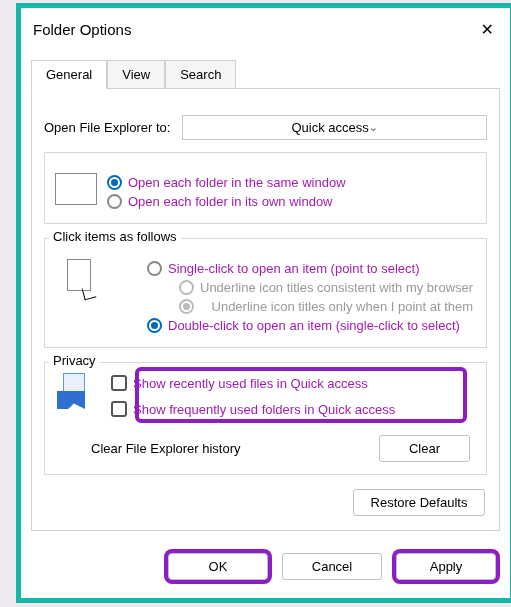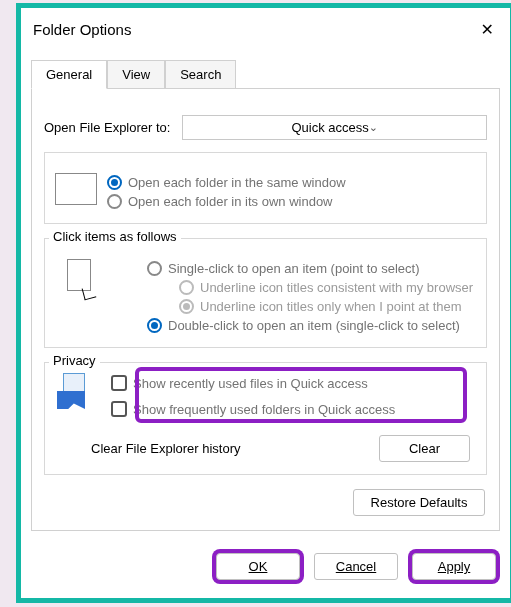--- a/index.html
+++ b/index.html
@@ -38,23 +38,23 @@
 .doc-ico .page { position:absolute; width:24px; height:32px; border:1px solid #888; background:#fff; }
 .doc-ico .page.p1 { top:0; left:6px; }
 .doc-ico .cursor-ic { position:absolute; bottom:0; right:0; width:12px;height:12px;
   border-left:1px solid #000; border-bottom:1px solid #000; transform:rotate(-15deg); }
 .privacy-ico {
   width:36px; height:36px; position:relative;
   margin: 6px 8px 4px 2px; flex:none;
 }
 .privacy-ico .sheet { position:absolute; top:0; left:6px; width:22px; height:26px; border:1px solid #5b9bd5; background:#e8f0fa; }
 .privacy-ico .flag { position:absolute; bottom:0; left:0; width:28px;height:18px; background:#2f6fd0; clip-path: polygon(0 0,100% 0,100% 100%,60% 70%,40% 100%,0 100%); }
-.opt-line { display:flex; align-items:center; gap:6px; font-size:13px; color:#737373; margin:2px 0; cursor:pointer; }
+.opt-line { display:flex; align-items:center; gap:6px; font-size:13px; color:#a21caf; margin:2px 0; cursor:pointer; }
 .opt-line.disabled { color:#9a9a9a; cursor:default; }
-.opt-line.indent { margin-left: 32px; }
+.opt-line.indent { margin-left: 32px; justify-content: space-between; }
 .radio, .radio-off, .radio-dis {
   width:15px;height:15px;border-radius:50%;border:2px solid #0067c0;flex:none;display:flex;align-items:center;justify-content:center;
 }
 .radio .dot { width:7px;height:7px;border-radius:50%;background:#0067c0; }
 .radio-off { border-color:#888; }
 .radio-dis { border-color:#bbb; }
 .radio-dis.sel .dot { width:7px;height:7px;border-radius:50%;background:#bbb; }
 .cb {
   width:16px;height:16px;border:2px solid #555;border-radius:3px;flex:none;background:#fff;
 }
@@ -65,21 +65,21 @@
 .hl-privacy { left:80px; top:0; width:332px; height:56px; }
 .btn {
   border:1px solid #c0c0c0; background:#fff; font-size:13px; padding:5px 0;
   width:86px; text-align:center; cursor:pointer; border-radius:3px;
 }
 .btn.wide { width:132px; }
 .clear-row { display:flex; align-items:center; margin-top:16px; margin-left:36px; }
 .clear-row .btn { margin-left:auto; margin-right:6px; width:91px; }
 .restore-row { display:flex; justify-content:flex-end; margin:8px 2px 4px 0; }
 .footer { display:flex; gap:14px; justify-content:flex-end; padding:10px 14px; position:absolute; bottom:8px; right:0; left:0; }
-.footer .btn { width:84px;text-decoration:underline; }
+.footer .btn { width:100px; }
 .btn-hl { box-shadow:0 0 0 4px #8c1fc4; border-radius:4px; }
 .opts-col { display:flex; flex-direction:column; }
 .browse-row { display:flex; align-items:flex-start; }
 .click-row { display:flex; align-items:flex-start;gap:36px; }
 .priv-wrap { position:relative; padding-top:4px; }
 .priv-inner { display:flex; align-items:flex-start; position:relative; }
 .priv-opts { display:flex; flex-direction:column; gap:6px; padding-left:10px; padding-top:6px; }
 </style>
 </head>
 <body>

